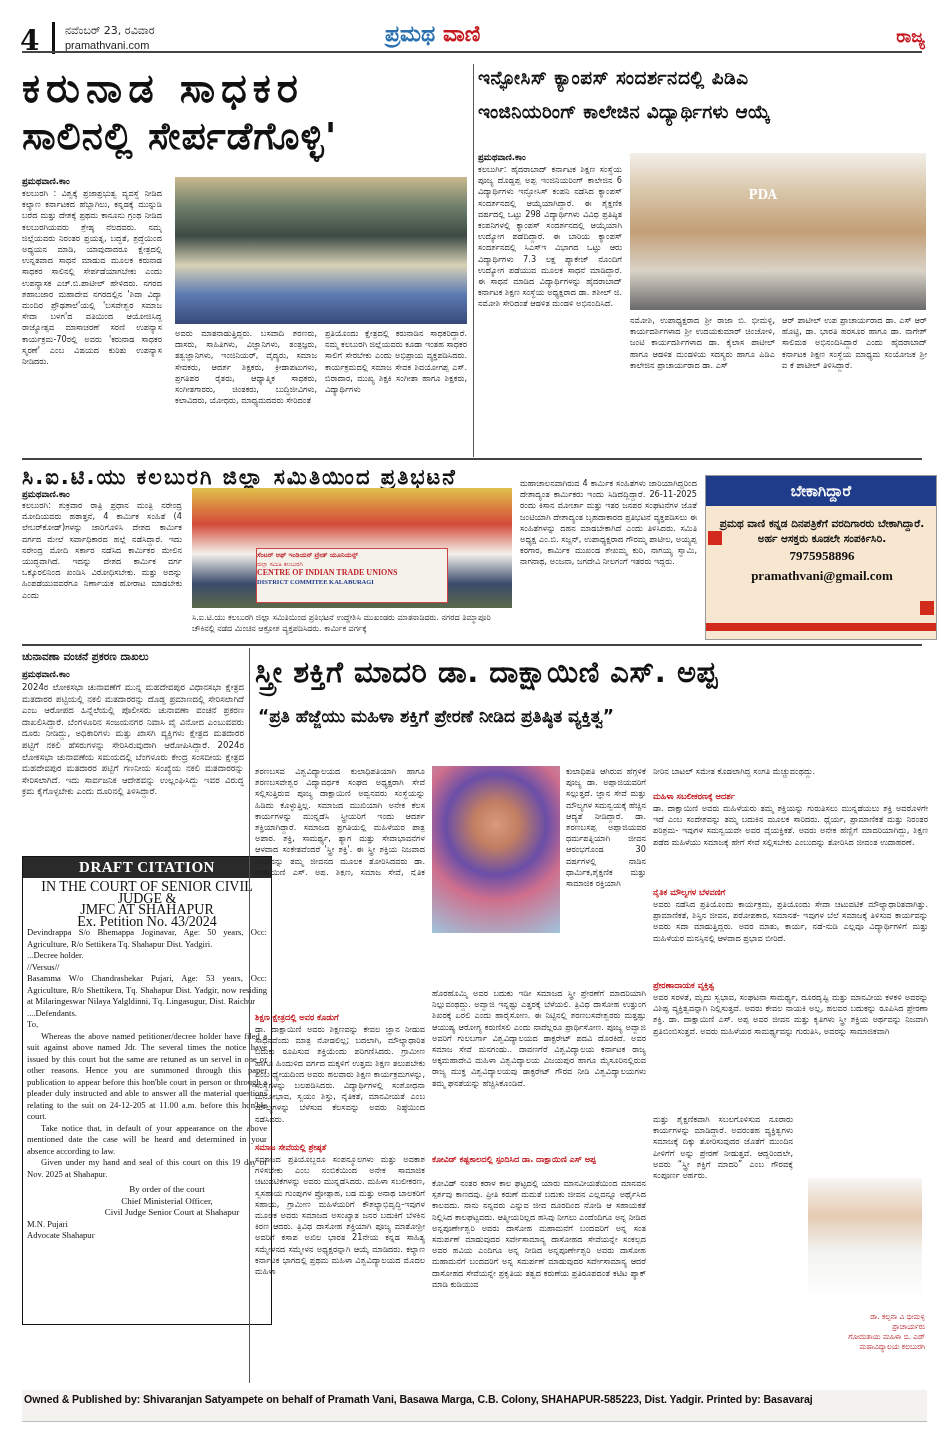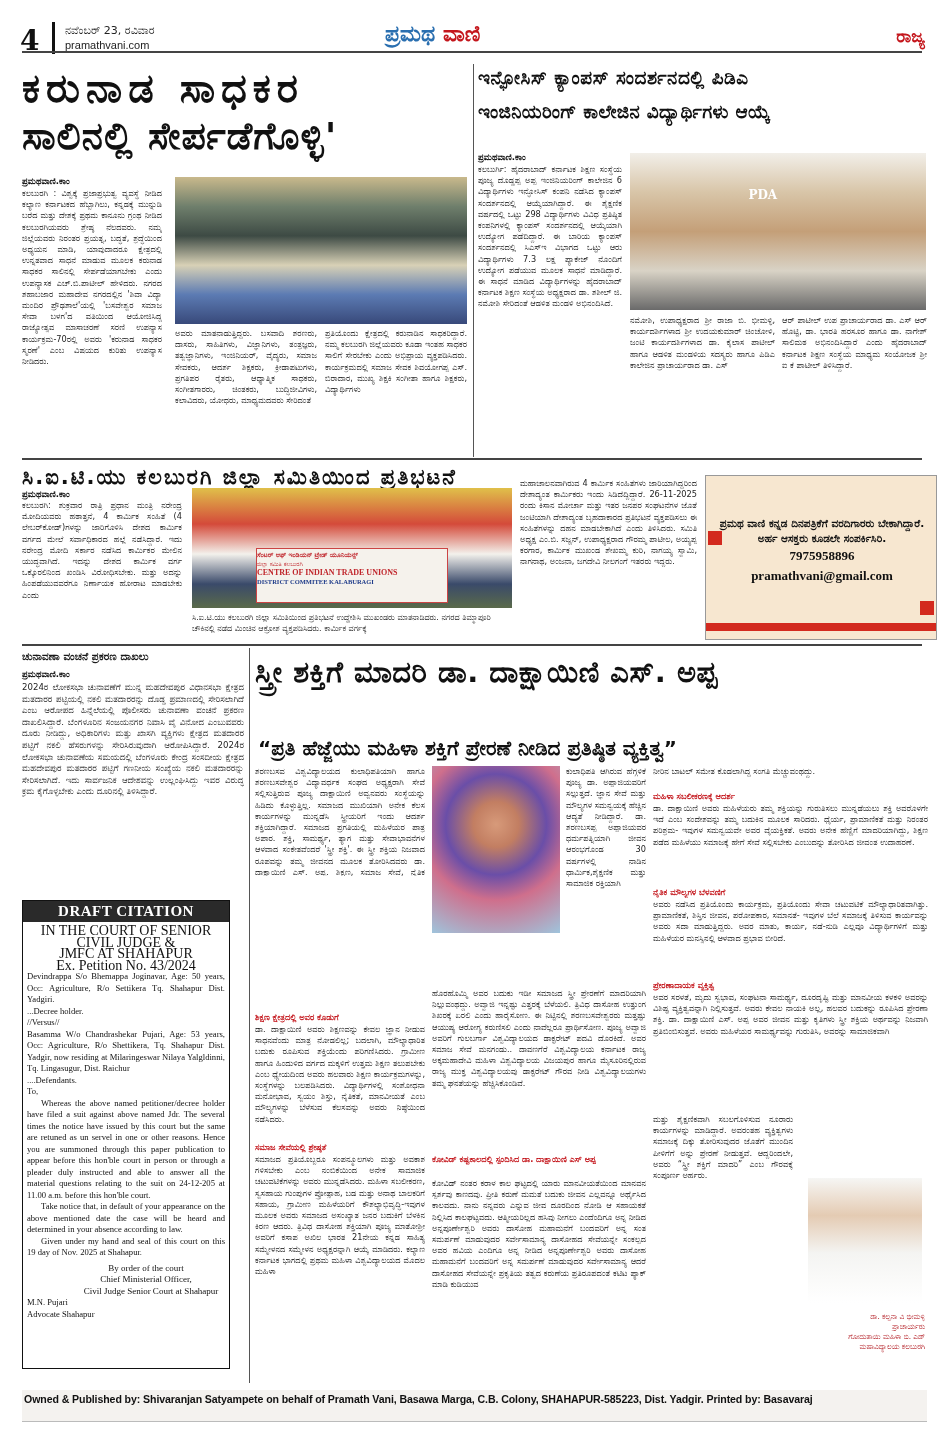--- a/index.html
+++ b/index.html
@@ -38,21 +38,21 @@
   .ad { left: 705px; top: 475px; width: 232px; height: 165px; background: #f7e7d0; border: 1px solid #999; }
   .ad-head { position: absolute; left: 0; top: 0; width: 100%; height: 30px; background: #1f3c8a; color: #fff; text-align: center; font: bold 15px "DejaVu Sans", sans-serif; line-height: 30px; }
   .ad-body { position: absolute; left: 10px; top: 40px; width: 212px; text-align: center; font-size: 10.5px; line-height: 15px; color: #111; font-weight: bold; }
   .ad-phone { font: bold 13px "Liberation Serif", serif; display: block; margin-top: 2px; }
   .ad-mail { font: bold 13px "Liberation Serif", serif; display: block; margin-top: 4px; }
   .ad-sq1 { position: absolute; left: 2px; top: 55px; width: 14px; height: 14px; background: #d32a1e; }
   .ad-sq2 { position: absolute; right: 2px; top: 125px; width: 14px; height: 14px; background: #d32a1e; }
   .ad-bar { position: absolute; left: 0; bottom: 8px; width: 100%; height: 8px; background: #d32a1e; }
 
   
-  .cite { left: 22px; top: 900px; width: 208px; height: 469px; border: 1.5px solid #111; font-family: "Liberation Serif", serif; color: #111; }
+  .cite { left: 22px; top: 856px; width: 250px; height: 469px; border: 1.5px solid #111; font-family: "Liberation Serif", serif; color: #111; }
   .cite-head { background: #2a2a2a; color: #fff; text-align: center; font: bold 15px "Liberation Serif", serif; padding: 2px 0; letter-spacing: 0.5px; }
   .cite-court { text-align: center; font-size: 14px; line-height: 11.5px; padding: 3px 4px 0; }
   .cite-p { font-size: 8.6px; line-height: 11.5px; padding: 0 4px; text-align: justify; }
   .cite-indent { padding-left: 32px; }
   .cite-first { text-indent: 14px; }
   .cite-sign { text-align: center; font-size: 9px; line-height: 11.5px; }
 
   .footer { left: 22px; top: 1390px; width: 905px; height: 32px; background: #f4f2ef; border-bottom: 1px solid #bbb; font: bold 10.6px "Liberation Sans", sans-serif; color: #111; line-height: 15px; padding: 2px 2px; letter-spacing: -0.1px; }
 </style>
 </head>
@@ -101,20 +101,21 @@
     <div style="font-size:6.5px;color:#c0262c;font-weight:bold;line-height:9px;margin-top:2px;">ಸೆಂಟರ್ ಆಫ್ ಇಂಡಿಯನ್ ಟ್ರೇಡ್ ಯೂನಿಯನ್ಸ್</div>
     <div style="font-size:6px;color:#c0262c;line-height:8px;">ಜಿಲ್ಲಾ ಸಮಿತಿ ಕಲಬುರಗಿ</div>
     <div style="font:bold 8px 'Liberation Serif',serif;color:#c0262c;line-height:10px;">CENTRE OF INDIAN TRADE UNIONS</div>
     <div style="font:bold 6.5px 'Liberation Serif',serif;color:#1f3c8a;line-height:8px;">DISTRICT COMMITEE KALABURAGI</div>
   </div>
 </div>
 <div class="abs cap" style="left:192px;top:612px;width:320px;height:26px;">ಸಿ.ಐ.ಟಿ.ಯು ಕಲಬುರಗಿ ಜಿಲ್ಲಾ ಸಮಿತಿಯಿಂದ ಪ್ರತಿಭಟನೆ ಉದ್ದೇಶಿಸಿ ಮುಖಂಡರು ಮಾತನಾಡಿದರು. ನಗರದ ತಿಮ್ಮಾಪೂರಿ ಚೌಕಿನಲ್ಲಿ ನಡೆದ ಮಿಂಚಿನ ಆಕ್ರೋಶ ವ್ಯಕ್ತಪಡಿಸಿದರು. ಕಾರ್ಮಿಕ ವರ್ಗಕ್ಕೆ</div>
 <div class="abs body" style="left:520px;top:478px;width:177px;height:162px;">ಮಹಾಚಾಲನವಾಗಿರುವ 4 ಕಾರ್ಮಿಕ ಸಂಹಿತೆಗಳು ಜಾರಿಯಾಗಿದ್ದರಿಂದ ದೇಶಾದ್ಯಂತ ಕಾರ್ಮಿಕರು ಇಂದು ಸಿಡಿದೆದ್ದಿದ್ದಾರೆ. 26-11-2025 ರಂದು ಕಿಸಾನ ಮೋರ್ಚಾ ಮತ್ತು ಇತರ ಜನಪರ ಸಂಘಟನೆಗಳ ಜೊತೆ ಜಂಟಿಯಾಗಿ ದೇಶಾದ್ಯಂತ ಬೃಹದಾಕಾರದ ಪ್ರತಿಭಟನೆ ವ್ಯಕ್ತಪಡಿಸಲು ಈ ಸಂಹಿತೆಗಳನ್ನು ದಹನ ಮಾಡಬೇಕಾಗಿದೆ ಎಂದು ತಿಳಿಸಿದರು. ಸಮಿತಿ ಅಧ್ಯಕ್ಷ ಎಂ.ಬಿ. ಸಜ್ಜನ್, ಉಪಾಧ್ಯಕ್ಷರಾದ ಗೌರಮ್ಮ ಪಾಟೀಲ, ಅಯ್ಯಪ್ಪ ಕರಗಾರ, ಕಾರ್ಮಿಕ ಮುಖಂಡ ಶೇಖಮ್ಮ ಕುರಿ, ನಾಗಯ್ಯ ಸ್ವಾಮಿ, ನಾಗನಾಥ, ಅಂಜನಾ, ಜಗದೇವಿ ನೀಲಗಂಗೆ ಇತರರು ಇದ್ದರು.</div>
 
 <div class="abs ad">
+  <div class="ad-head">ಬೇಕಾಗಿದ್ದಾರೆ</div>
   <div class="ad-sq1"></div>
   <div class="ad-body">
     <span>ಪ್ರಮಥ ವಾಣಿ ಕನ್ನಡ ದಿನಪತ್ರಿಕೆಗೆ ವರದಿಗಾರರು ಬೇಕಾಗಿದ್ದಾರೆ. ಅರ್ಹ ಆಸಕ್ತರು ಕೂಡಲೇ ಸಂಪರ್ಕಿಸಿರಿ.</span>
     <span class="ad-phone">7975958896</span>
     <span class="ad-mail">pramathvani@gmail.com</span>
   </div>
   <div class="ad-sq2"></div>
   <div class="ad-bar"></div>
 </div>
 
@@ -143,21 +144,21 @@
   <div class="cite-sign" style="margin-top:4px;padding-left:40px;">By order of the court</div>
   <div class="cite-sign" style="padding-left:40px;text-align:center;">Chief Ministerial Officer,</div>
   <div class="cite-sign" style="padding-left:50px;">Civil Judge Senior Court at Shahapur</div>
   <div class="cite-p">M.N. Pujari</div>
   <div class="cite-p">Advocate Shahapur</div>
 </div>
 
 <div class="abs vrule" style="left:249px;top:648px;height:735px;"></div>
 
 <div class="abs hl" style="left:255px;top:650px;font-size:29px;line-height:44px;letter-spacing:0.5px;white-space:nowrap;">ಸ್ತ್ರೀ ಶಕ್ತಿಗೆ ಮಾದರಿ ಡಾ. ದಾಕ್ಷಾಯಿಣಿ  ಎಸ್. ಅಪ್ಪ</div>
-<div class="abs hl" style="left:258px;top:700px;font-size:20px;line-height:32px;white-space:nowrap;letter-spacing:0;margin-top:32px;">“ಪ್ರತಿ ಹೆಜ್ಜೆಯು ಮಹಿಳಾ ಶಕ್ತಿಗೆ ಪ್ರೇರಣೆ ನೀಡಿದ ಪ್ರತಿಷ್ಠಿತ ವ್ಯಕ್ತಿತ್ವ”</div>
+<div class="abs hl" style="left:258px;top:700px;font-size:17px;line-height:32px;white-space:nowrap;letter-spacing:0;">“ಪ್ರತಿ ಹೆಜ್ಜೆಯು ಮಹಿಳಾ ಶಕ್ತಿಗೆ ಪ್ರೇರಣೆ ನೀಡಿದ ಪ್ರತಿಷ್ಠಿತ ವ್ಯಕ್ತಿತ್ವ”</div>
 
 <div class="abs body" style="left:255px;top:766px;width:170px;height:110px;">ಶರಣಬಸವ ವಿಶ್ವವಿದ್ಯಾಲಯದ ಕುಲಾಧಿಪತಿಯಾಗಿ ಹಾಗೂ ಶರಣಬಸವೇಶ್ವರ ವಿದ್ಯಾವರ್ಧಕ ಸಂಘದ ಅಧ್ಯಕ್ಷರಾಗಿ ಸೇವೆ ಸಲ್ಲಿಸುತ್ತಿರುವ ಪೂಜ್ಯ ದಾಕ್ಷಾಯಿಣಿ ಅವ್ವನವರು ಸಂಸ್ಥೆಯನ್ನು ಹಿಡಿದು ಕೊಳ್ಳುತ್ತಿಲ್ಲ. ಸಮಾಜದ ಮುಖಿಯಾಗಿ ಅನೇಕ ಕೆಲಸ ಕಾರ್ಯಗಳನ್ನು ಮುನ್ನಡೆಸಿ ಸ್ತ್ರೀಯರಿಗೆ ಇಂದು ಆದರ್ಶ ಶಕ್ತಿಯಾಗಿದ್ದಾರೆ. ಸಮಾಜದ ಪ್ರಗತಿಯಲ್ಲಿ ಮಹಿಳೆಯರ ಪಾತ್ರ ಅಪಾರ. ಶಕ್ತಿ, ಸಾಮರ್ಥ್ಯ, ತ್ಯಾಗ ಮತ್ತು ಸೇವಾಭಾವನೆಗಳ ಆಳವಾದ ಸಂಕೇತವೆಂದರೆ 'ಸ್ತ್ರೀ ಶಕ್ತಿ'. ಈ ಸ್ತ್ರೀ ಶಕ್ತಿಯ ನಿಜವಾದ ರೂಪವನ್ನು ತಮ್ಮ ಜೀವನದ ಮೂಲಕ ತೋರಿಸಿದವರು ಡಾ. ದಾಕ್ಷಾಯಿಣಿ ಎಸ್. ಅಪ್ಪ. ಶಿಕ್ಷಣ, ಸಮಾಜ ಸೇವೆ, ನೈತಿಕ ಮೌಲ್ಯಗಳ ಬೆಳವಣಿಗೆ ಮತ್ತು ಮಾನವೀಯತೆ- ಇವೆಲ್ಲವನ್ನೂ ತಮ್ಮ ಜೀವನದ ಅವಿಭಾಜ್ಯ ಅಂಗವನ್ನಾಗಿ ಮಾಡಿಕೊಂಡ ಅವರು ಅನೇಕರಿಗೆ ಪ್ರೇರಣೆಗೊಂಡಿದ್ದಾರೆ.</div>
 <div class="abs photo ph-woman" style="left:432px;top:766px;width:128px;height:167px;"></div>
 <div class="abs body" style="left:255px;top:878px;width:170px;height:122px;"></div>
 <div class="abs body subhead" style="left:255px;top:1012px;width:170px;">ಶಿಕ್ಷಣ ಕ್ಷೇತ್ರದಲ್ಲಿ ಅವರ ಕೊಡುಗೆ</div>
 <div class="abs body" style="left:255px;top:1024px;width:170px;height:116px;">ಡಾ. ದಾಕ್ಷಾಯಿಣಿ ಅವರು ಶಿಕ್ಷಣವನ್ನು ಕೇವಲ ಜ್ಞಾನ ನೀಡುವ ಸಾಧನವೆಂದು ಮಾತ್ರ ನೋಡಲಿಲ್ಲ; ಬದಲಾಗಿ, ಮೌಲ್ಯಾಧಾರಿತ ಬದುಕು ರೂಪಿಸುವ ಶಕ್ತಿಯೆಂದು ಪರಿಗಣಿಸಿದರು. ಗ್ರಾಮೀಣ ಹಾಗೂ ಹಿಂದುಳಿದ ವರ್ಗದ ಮಕ್ಕಳಿಗೆ ಉತ್ತಮ ಶಿಕ್ಷಣ ತಲುಪಬೇಕು ಎಂಬ ಧ್ಯೇಯದಿಂದ ಅವರು ಹಲವಾರು ಶಿಕ್ಷಣ ಕಾರ್ಯಕ್ರಮಗಳನ್ನು, ಸಂಸ್ಥೆಗಳನ್ನು ಬಲಪಡಿಸಿದರು. ವಿದ್ಯಾರ್ಥಿಗಳಲ್ಲಿ ಸಂಶೋಧನಾ ಮನೋಭಾವ, ಸ್ವಯಂ ಶಿಸ್ತು, ನೈತಿಕತೆ, ಮಾನವೀಯತೆ ಎಂಬ ಮೌಲ್ಯಗಳನ್ನು ಬೆಳೆಸುವ ಕೆಲಸವನ್ನು ಅವರು ನಿಷ್ಠೆಯಿಂದ ನಡೆಸಿದರು.</div>
 <div class="abs body subhead" style="left:255px;top:1142px;width:170px;">ಸಮಾಜ ಸೇವೆಯಲ್ಲಿ ಶ್ರೇಷ್ಠತೆ</div>
 <div class="abs body" style="left:255px;top:1154px;width:170px;height:230px;">ಸಮಾಜದ ಪ್ರತಿಯೊಬ್ಬರೂ ಸಂಪನ್ಮೂಲಗಳು ಮತ್ತು ಅವಕಾಶ ಗಳಿಸಬೇಕು ಎಂಬ ನಂಬಿಕೆಯಿಂದ ಅನೇಕ ಸಾಮಾಜಿಕ ಚಟುವಟಿಕೆಗಳನ್ನು ಅವರು ಮುನ್ನಡೆಸಿದರು. ಮಹಿಳಾ ಸಬಲೀಕರಣ, ಸ್ವಸಹಾಯ ಗುಂಪುಗಳ ಪ್ರೋತ್ಸಾಹ, ಬಡ ಮತ್ತು ಅನಾಥ ಬಾಲಕರಿಗೆ ಸಹಾಯ, ಗ್ರಾಮೀಣ ಮಹಿಳೆಯರಿಗೆ ಕೌಶಲ್ಯಾಭಿವೃದ್ಧಿ-ಇವುಗಳ ಮೂಲಕ ಅವರು ಸಮಾಜದ ಅಸಂಖ್ಯಾತ ಜನರ ಬದುಕಿಗೆ ಬೆಳಕಿನ ಕಿರಣ ಆದರು. ತ್ರಿವಿಧ ದಾಸೋಹ ಶಕ್ತಿಯಾಗಿ ಪೂಜ್ಯ ಮಾತೋಶ್ರೀ ಅವರಿಗೆ ಕಸಾಪ ಅಖಿಲ ಭಾರತ 21ನೇಯ ಕನ್ನಡ ಸಾಹಿತ್ಯ ಸಮ್ಮೇಳನದ ಸಮ್ಮೇಳನ ಅಧ್ಯಕ್ಷರನ್ನಾಗಿ ಆಯ್ಕೆ ಮಾಡಿದರು. ಕಲ್ಯಾಣ ಕರ್ನಾಟಕ ಭಾಗದಲ್ಲಿ ಪ್ರಥಮ ಮಹಿಳಾ ವಿಶ್ವವಿದ್ಯಾಲಯದ ಮೊದಲ ಮಹಿಳಾ</div>
 
 <div class="abs body" style="left:566px;top:766px;width:80px;height:220px;">ಕುಲಾಧಿಪತಿ ಆಗಿರುವ ಹೆಗ್ಗಳಿಕೆ ಪೂಜ್ಯ ಡಾ. ಅಪ್ಪಾಜಿಯವರಿಗೆ ಸಲ್ಲುತ್ತದೆ. ಜ್ಞಾನ ಸೇವೆ ಮತ್ತು ಮೌಲ್ಯಗಳ ಸಮನ್ವಯಕ್ಕೆ ಹೆಚ್ಚಿನ ಆದ್ಯತೆ ನೀಡಿದ್ದಾರೆ. ಡಾ. ಶರಣಬಸಪ್ಪ ಅಪ್ಪಾಜಿಯವರ ಧರ್ಮಪತ್ನಿಯಾಗಿ ಜೀವನ ಆರಂಭಗೊಂಡ 30 ವರ್ಷಗಳಲ್ಲಿ ನಾಡಿನ ಧಾರ್ಮಿಕ,ಶೈಕ್ಷಣಿಕ ಮತ್ತು ಸಾಮಾಜಿಕ ರಕ್ತಿಯಾಗಿ</div>

